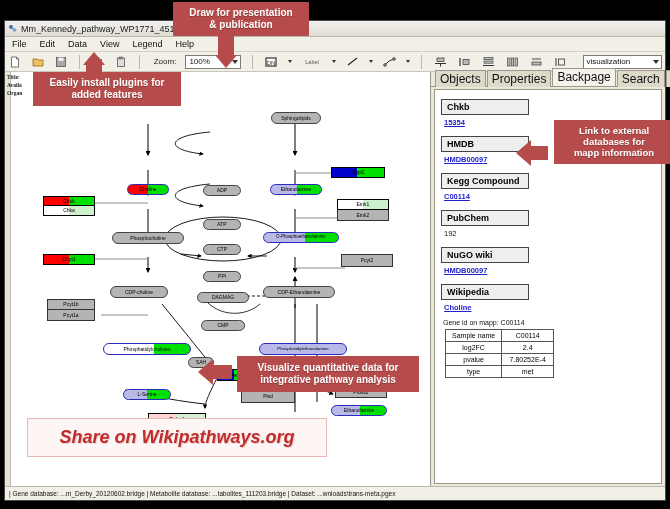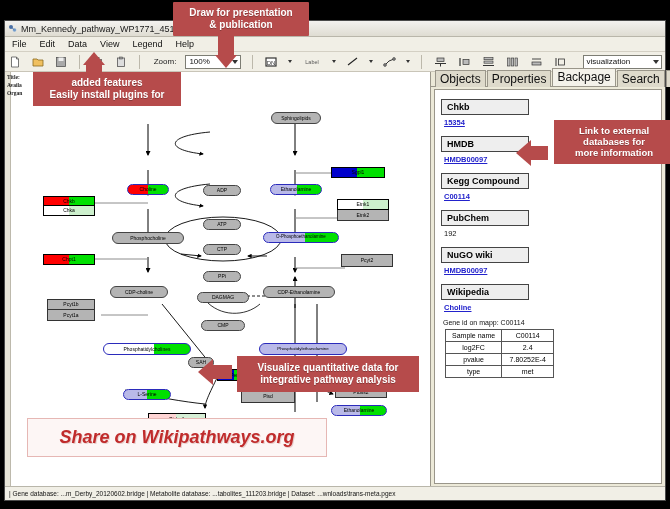--- a/index.html
+++ b/index.html
@@ -529,30 +529,30 @@
   </div>
 
   <div class="callout" id="co-draw">
     <div>Draw for presentation</div>
     <div>&amp; publication</div>
   </div>
   <div class="shaft" style="left:218px;top:36px;width:16px;height:20px;"></div>
   <div class="arrow-down" style="left:215px;top:55px;"></div>
 
   <div class="callout" id="co-plugins">
+    <div>Easily install plugins for</div>
     <div>added features</div>
-    <div>Easily install plugins for</div>
   </div>
   <div class="shaft" style="left:86px;top:65px;width:16px;height:12px;"></div>
   <div class="arrow-up" style="left:83px;top:52px;"></div>
 
   <div class="callout" id="co-link">
     <div>Link  to external</div>
     <div>databases  for</div>
-    <div>more information</div>
+    <div>mapp information</div>
   </div>
   <div class="shaft" style="left:530px;top:146px;width:18px;height:14px;"></div>
   <div class="arrow-left" style="left:516px;top:140px;"></div>
 
   <div class="callout" id="co-vis">
     <div>Visualize quantitative data  for</div>
     <div>integrative pathway analysis</div>
   </div>
   <div class="shaft" style="left:212px;top:365px;width:20px;height:14px;"></div>
   <div class="arrow-left" style="left:198px;top:359px;"></div>

